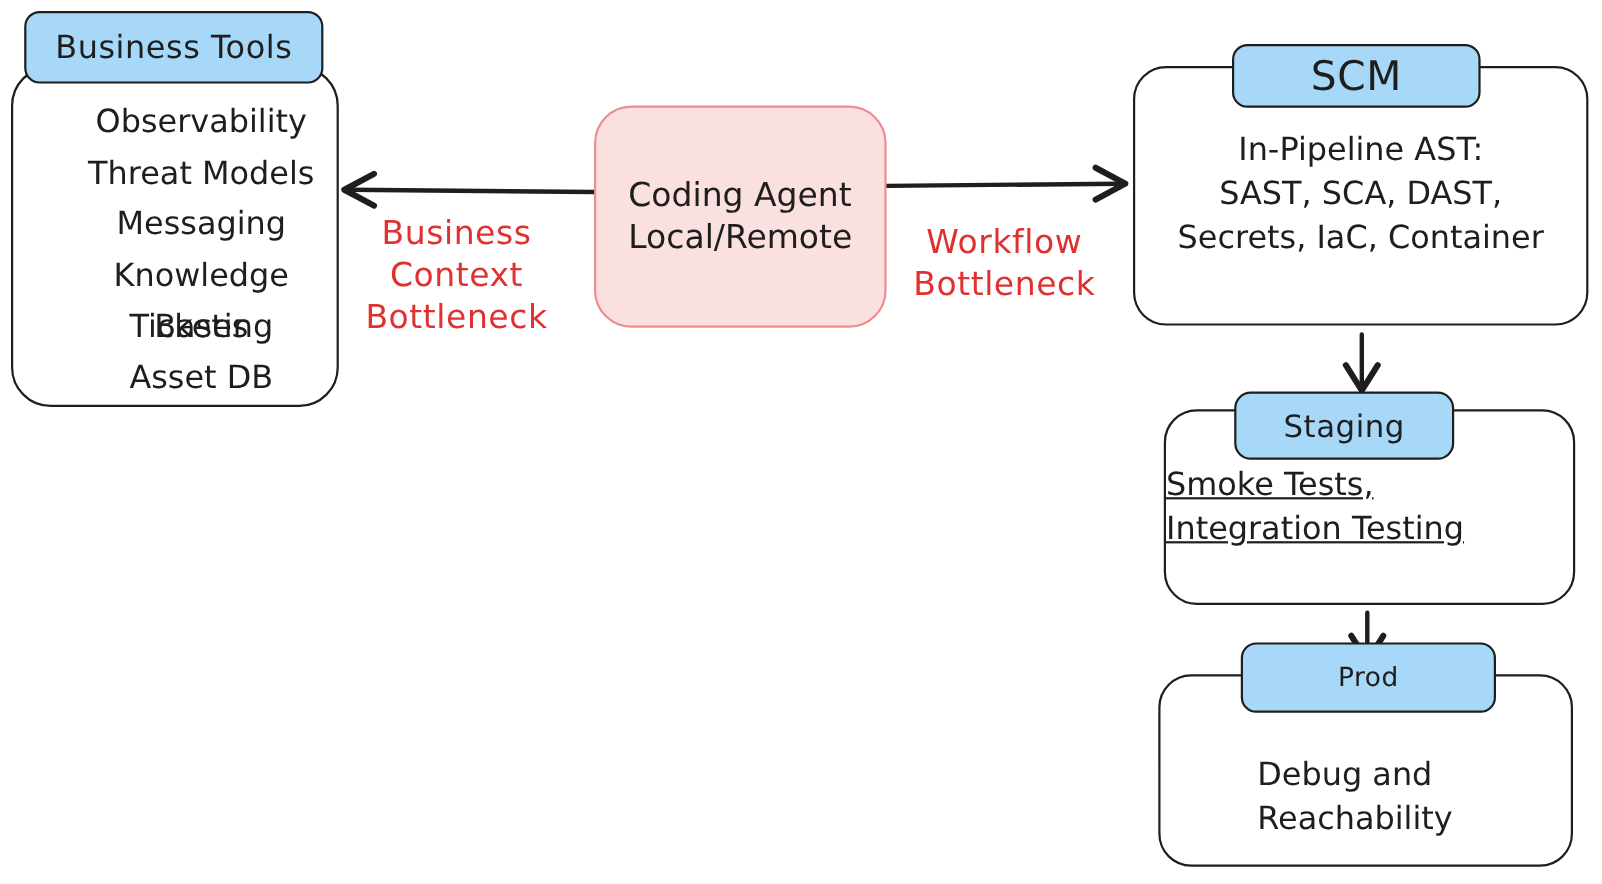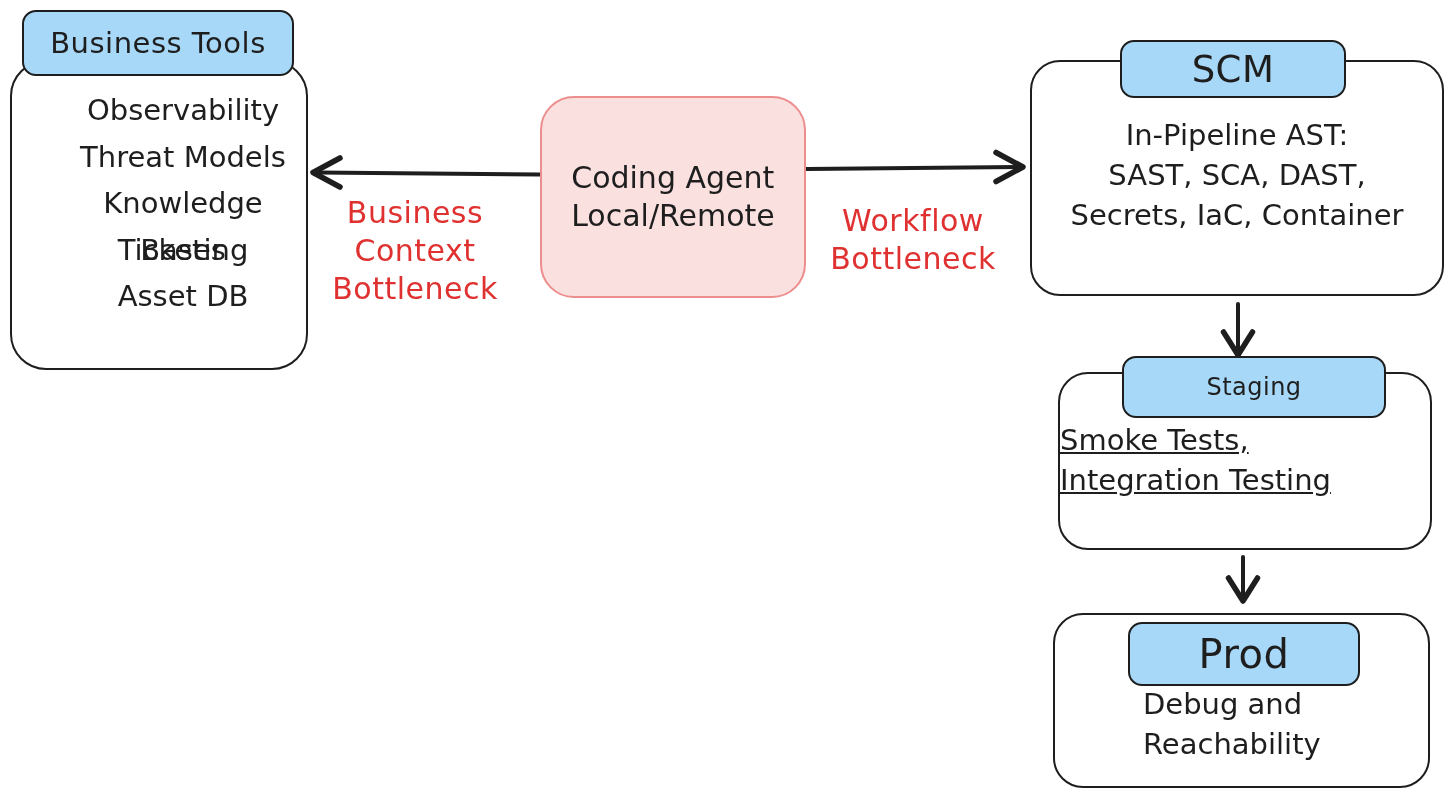--- a/index.html
+++ b/index.html
@@ -81,26 +81,26 @@
   .edge-label.left  { left: 315px; top: 194px; width: 200px; }
   .edge-label.right { left: 818px; top: 202px; width: 190px; }
 
   
   .scm-body   { left: 1030px; top: 60px;  width: 414px; height: 236px; border-radius: 30px; }
   .scm-header { left: 1120px; top: 40px;  width: 226px; height: 58px; font-size: 37px; }
   .scm-text   { padding-top: 53px; text-align: center; font-size: 29px; line-height: 40px; }
 
   
   .staging-body   { left: 1058px; top: 372px; width: 374px; height: 178px; border-radius: 30px; }
-  .staging-header { left: 1122px; top: 356px; width: 264px; height: 62px; font-size: 24px; }
+  .staging-header { left: 1122px; top: 356px; width: 200px; height: 62px; font-size: 28px; border-radius: 15px; }
   .staging-text   { padding-top: 46px; text-align: left; font-size: 29px; line-height: 40px; text-decoration: underline; }
 
   
   .prod-body   { left: 1053px; top: 613px; width: 377px; height: 175px; border-radius: 30px; }
-  .prod-header { left: 1128px; top: 622px; width: 232px; height: 64px; font-size: 40px; }
+  .prod-header { left: 1128px; top: 584px; width: 232px; height: 64px; font-size: 24px; }
   .prod-text   { padding-top: 69px; padding-left: 88px; text-align: left; font-size: 29px; line-height: 40px; }
 </style>
 </head>
 <body>
 
 <div class="canvas">
 
   <svg class="arrow-layer" width="1456" height="804" viewBox="0 0 1456 804" fill="none" stroke="#1E1E1E" stroke-linecap="round" stroke-linejoin="round">
     <g>
       <path d="M 540 174.5 L 318 172.5" stroke-width="4"></path>
@@ -117,20 +117,21 @@
     <g>
       <path d="M 1243 557 L 1243 596" stroke-width="4"></path>
       <path d="M 1228.5 578 L 1243 601 L 1257.5 578" stroke-width="5.5"></path>
     </g>
   </svg>
 
   <div class="node-body bt-body">
     <div class="bt-items">
       <div class="item">Observability</div>
       <div class="item">Threat Models</div>
+      <div class="item">Messaging</div>
       <div class="item">Knowledge Bases</div>
       <div class="item">Ticketing</div>
       <div class="item">Asset DB</div>
     </div>
   </div>
   <div class="node-header bt-header">
     <span>Business Tools</span>
   </div>
 
   <div class="agent-box">

